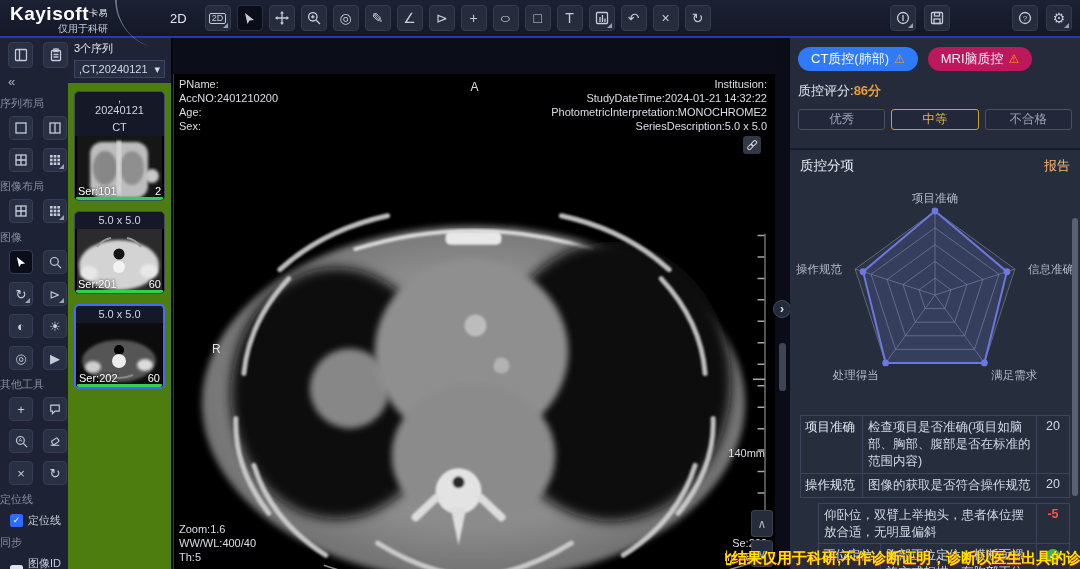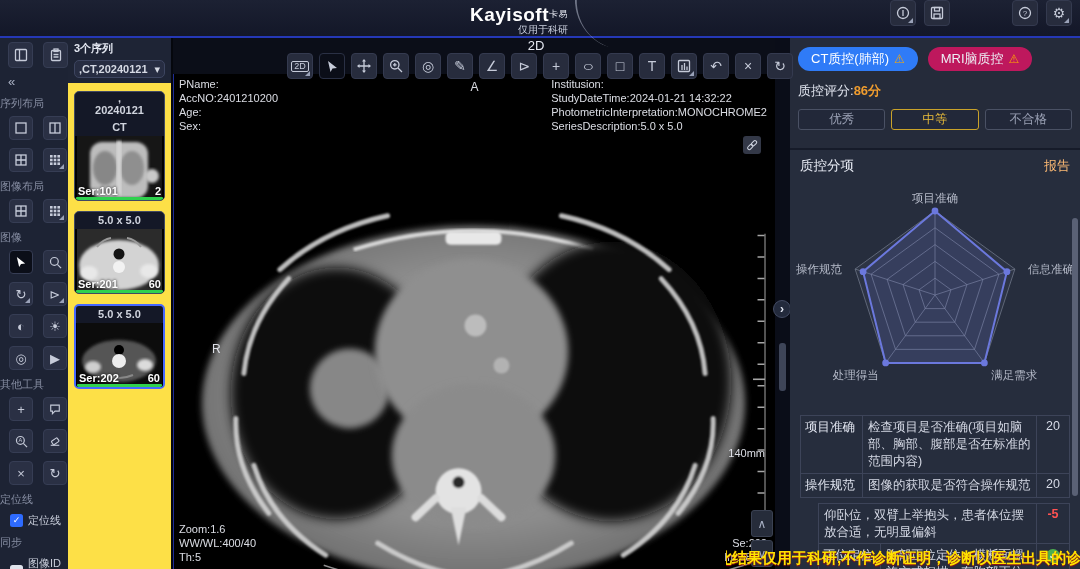--- a/index.html
+++ b/index.html
@@ -3,21 +3,21 @@
 <meta charset="utf-8">
 <style>
   html,body{margin:0;padding:0;background:#05070d;}
   *{box-sizing:border-box;}
   .app{position:relative;width:1080px;height:569px;overflow:hidden;background:#0b0e18;
        font-family:"Liberation Sans","DejaVu Sans",sans-serif;color:#d6dae6;font-size:12px;}
 
   
   .toolbar{position:absolute;top:0;left:0;right:0;height:38px;
            background:linear-gradient(180deg,#1c2133,#131728);
-           border-bottom:2px solid #2538b6;display:flex;align-items:center;z-index:30;flex-direction:column;}
+           border-bottom:2px solid #2538b6;display:flex;align-items:center;z-index:30;}
   .logo-wrap{position:relative;width:160px;height:38px;flex:0 0 auto;}
   .logo-swoosh{position:absolute;left:108px;top:-6px;width:70px;height:50px;
                border-left:2px solid rgba(215,222,240,.45);border-radius:0 0 0 60px;transform:rotate(18deg);}
   .logo-main{position:absolute;left:10px;top:4px;font-size:19px;font-weight:bold;color:#fff;letter-spacing:.5px;}
   .logo-cn{font-size:9px;color:#e8ebf4;font-weight:normal;vertical-align:4px;}
   .logo-caption{position:absolute;left:58px;top:23px;font-size:10px;color:#cfd4e2;}
   .mode-label{color:#e6e9f2;font-size:13px;margin:0 18px 0 10px;}
   .tgroup{display:flex;align-items:center;gap:6px;}
   .ibtn{position:relative;width:26px;height:26px;background:#272c3d;border:1px solid #343a4f;border-radius:4px;
         display:flex;align-items:center;justify-content:center;color:#c6cbd9;font-size:14px;line-height:1;cursor:pointer;}
@@ -37,42 +37,42 @@
   .sbtn{position:relative;width:24px;height:24px;background:#2a3044;border:1px solid #363d54;border-radius:4px;
         display:flex;align-items:center;justify-content:center;color:#c6cbd9;font-size:13px;cursor:pointer;}
   .sbtn.active{background:#0b0e18;color:#fff;}
   .check-row{display:flex;align-items:center;gap:5px;padding-left:10px;margin:6px 0;cursor:pointer;}
   .cb{width:13px;height:13px;border-radius:2.5px;background:#dfe3ec;flex:0 0 auto;text-align:center;}
   .cb.checked{background:#2e6bff;}
   .cb.checked::after{content:"✓";color:#fff;font-size:9px;line-height:13px;display:block;}
   .cb-label{font-size:11px;color:#c9cedb;}
 
   
-  .series{position:absolute;left:68px;top:38px;width:105px;bottom:0;background:#fde047;z-index:20;
-          border-right:2px solid #05070d;font-weight:bold;}
+  .series{position:absolute;left:68px;top:38px;width:105px;bottom:0;background:#4d7c0f;z-index:20;
+          border-right:2px solid #05070d;}
   .series-head{background:#1e2435;padding:3px 6px 5px;}
   .series-count{font-size:11px;color:#e3e7f1;margin-bottom:4px;}
   .series-select{display:flex;align-items:center;justify-content:space-between;background:#272d42;
-                 border:1px solid #3d4560;border-radius:5px;height:18px;padding:0 4px;font-size:11px;color:#d5d9e3;cursor:pointer;}
+                 border:1px solid #3d4560;border-radius:0;height:18px;padding:0 4px;font-size:11px;color:#d5d9e3;cursor:pointer;}
   .series-list{padding:8px 6px;}
   .card{border:1px solid #414963;border-radius:5px;overflow:hidden;margin-bottom:10px;background:#141827;cursor:pointer;}
   .card.selected{border:2px solid #4668ff;}
   .card-title{text-align:center;font-size:11px;color:#d0d4de;line-height:13px;padding:2px 0;}
   .thumb{position:relative;height:64px;background:#000;}
   .thumb svg{display:block;width:100%;height:100%;}
   .thumb-foot{position:absolute;left:0;right:0;bottom:3px;display:flex;justify-content:space-between;
               padding:0 3px;font-size:11px;color:#fff;text-shadow:0 0 3px #000;}
   .green-bar{position:absolute;left:1px;right:1px;bottom:0;height:3px;background:#2fd14e;border-radius:1px;}
 
   
   .viewport{position:absolute;left:173px;top:38px;width:602px;bottom:0;background:#000;z-index:10;border-left:1px solid #1e2c96;margin-top:36px;}
   .vp-svg{position:absolute;inset:0;}
   .ovl{position:absolute;font-size:11px;color:rgba(235,238,245,.92);line-height:14px;z-index:5;}
   .ovl.tl{left:5px;top:3px;}
-  .ovl.tr{right:8px;top:3px;text-align:left;}
+  .ovl.tr{right:8px;top:3px;text-align:right;}
   .ovl.bl{left:5px;bottom:5px;}
   .ovl.br{right:8px;bottom:5px;text-align:right;}
   .ovl.oa{left:50%;top:6px;transform:translateX(-50%);font-size:12px;}
   .ovl.or{left:38px;top:268px;font-size:12px;}
   .link-btn{position:absolute;right:14px;top:62px;width:18px;height:18px;background:rgba(60,66,84,.85);
             border-radius:3px;display:flex;align-items:center;justify-content:center;z-index:6;cursor:pointer;}
   .vp-scroll{position:absolute;right:2px;width:22px;height:27px;background:#262c3a;border:1px solid #3a4152;
              border-radius:3px;color:#a8b0c4;display:flex;align-items:center;justify-content:center;
              font-size:12px;z-index:6;cursor:pointer;}
   .vp-scroll.up{top:436px;} .vp-scroll.down{top:466px;}

